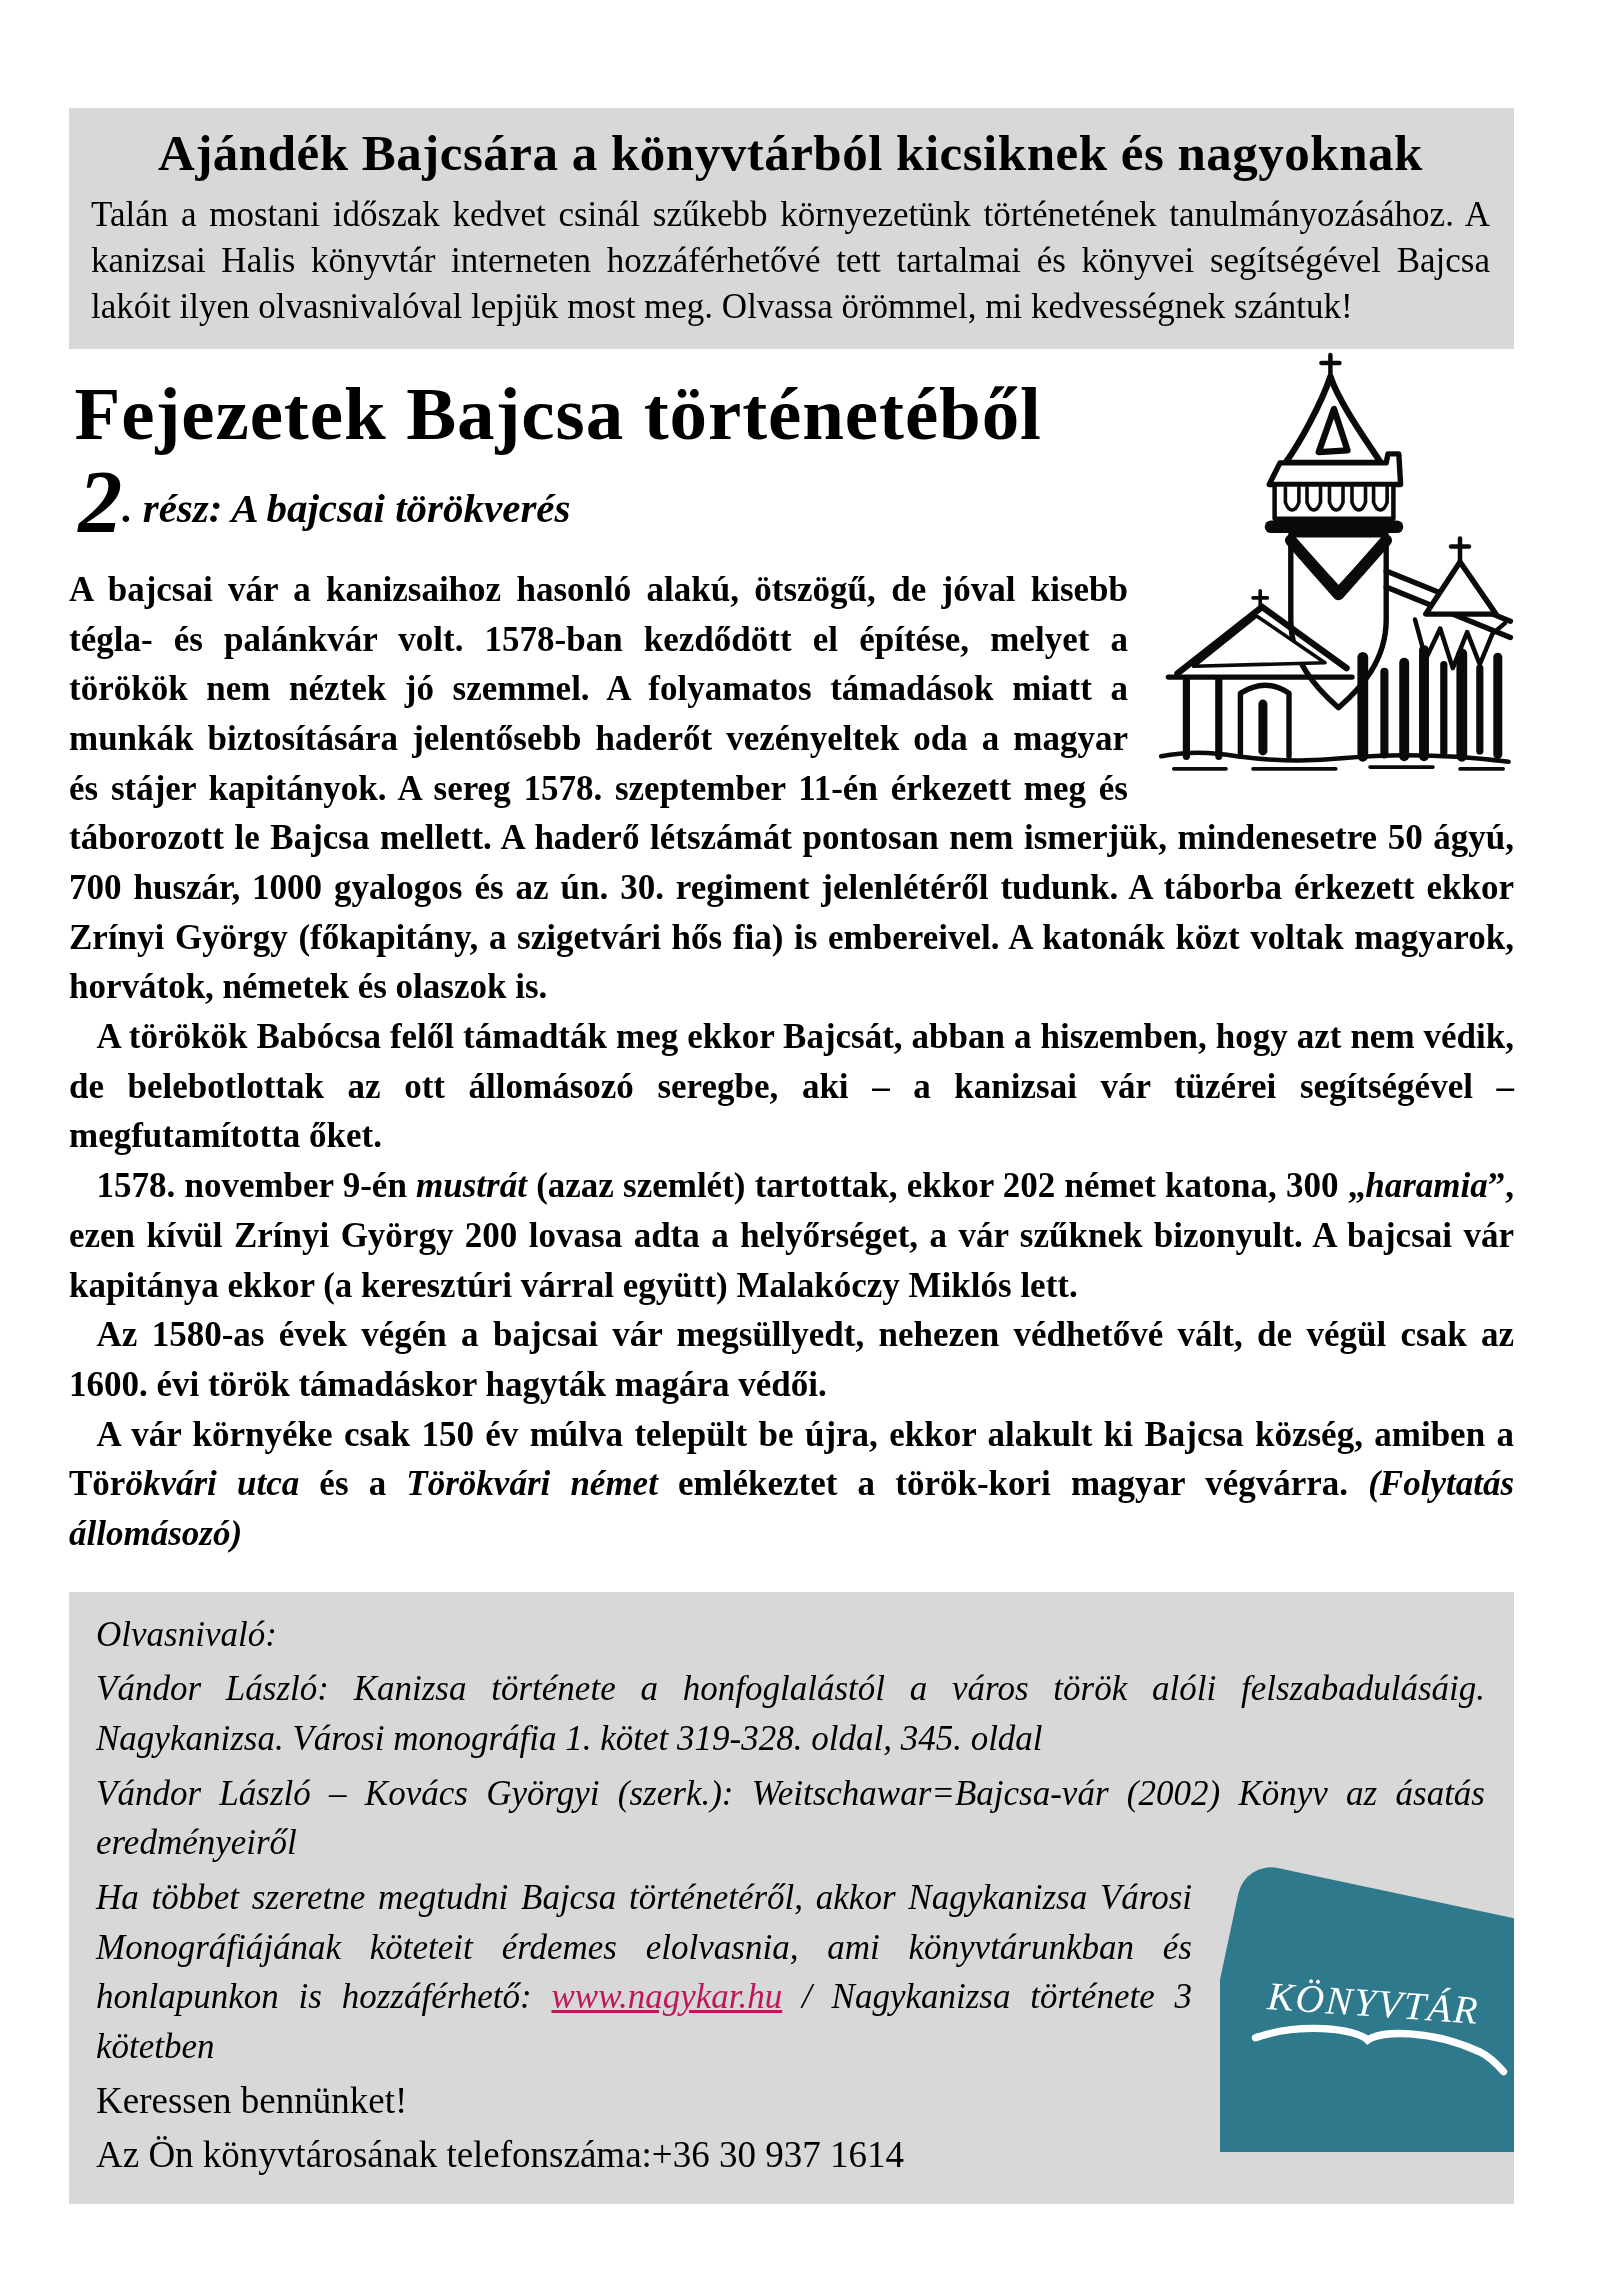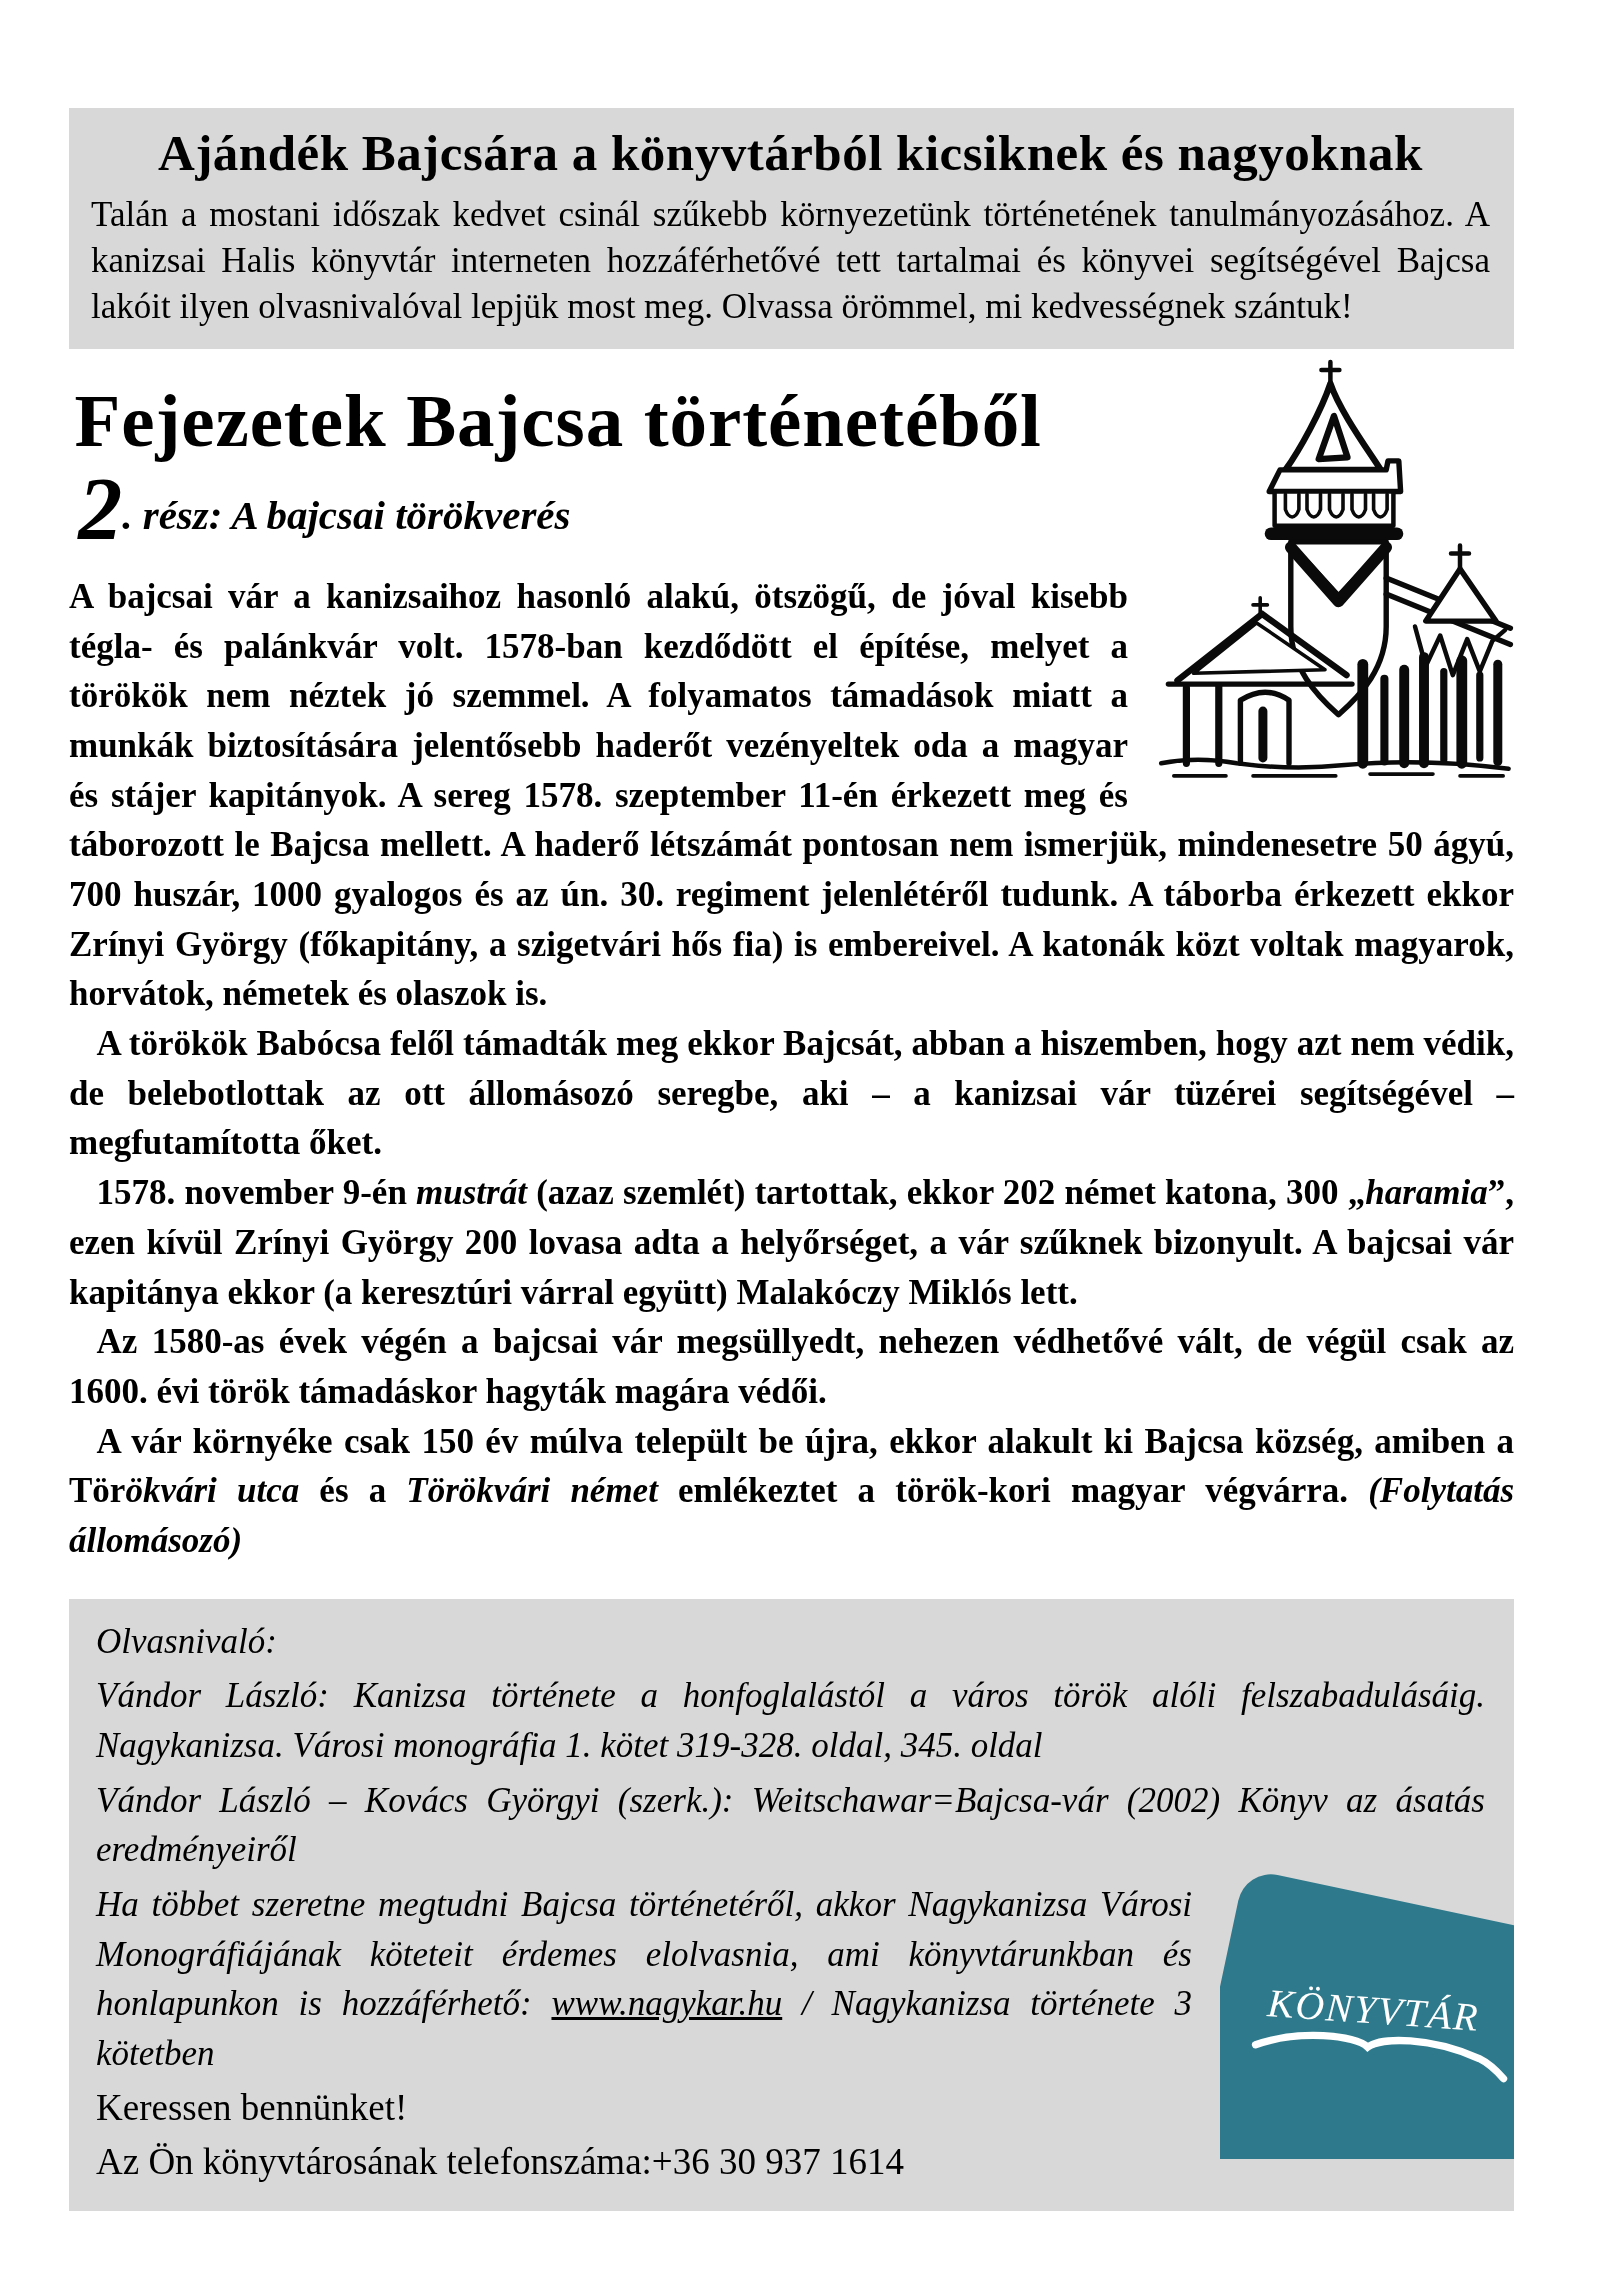--- a/index.html
+++ b/index.html
@@ -9,38 +9,38 @@
     overflow:hidden;
   }
   .page{box-sizing:border-box;width:1617px;height:2286px;padding:108px 103px 0 69px;}
 
   
   .intro-box{background:#d8d8d8;box-sizing:border-box;padding:14.7px 24px 18.4px 22px;}
   .intro-title{margin:0 0 9.2px 0;font-size:51px;line-height:1.18;font-weight:bold;letter-spacing:0.5px;text-align:center;}
   .intro-body{margin:0;font-size:35px;line-height:1.32;text-align:justify;}
 
   
-  .article{margin-top:31px;}
+  .article{margin-top:24px;}
   .church-fig{float:right;width:360px;height:428px;margin:-26px 0 9.2px 26px;}
   .article-heading{margin:0 0 13px 5.5px;font-size:75px;line-height:1.08;font-weight:bold;letter-spacing:0.9px;}
   .article-subtitle{margin:0 0 27.5px 9.2px;font-weight:bold;font-style:italic;font-size:41px;line-height:1.1;}
   .article-subtitle .big-num{font-size:88px;vertical-align:-9.2px;line-height:.8;}
   .article p.body{margin:0;font-size:35px;line-height:1.42;text-align:justify;font-weight:bold;}
   .article p.body.ind{text-indent:27.5px;}
 
   
   .reading-box{
     position:relative;margin-top:33px;background:#d8d8d8;box-sizing:border-box;
     padding:13px 24px 20px 22px;font-style:italic;font-size:35px;line-height:1.42;
   }
   .reading-box p{margin:5px;}
   .rb-just{text-align:justify;}
   .rb-narrow{margin-right:298px !important;text-align:justify;}
   .rb-upright{font-style:normal;font-size:37px;line-height:1.32;}
-  a.link{color:#000000;}
+  a.link{color:#be185d;}
 
   .logo-clip{position:absolute;right:0;top:257px;bottom:0;width:294px;overflow:hidden;}
   .logo-clip svg{display:block;}
   .logo-text{font-family:"Liberation Serif","DejaVu Serif",serif;letter-spacing:2px;}
 
   .church-fig svg{display:block;}
 </style>
 </head>
 <body>
 

